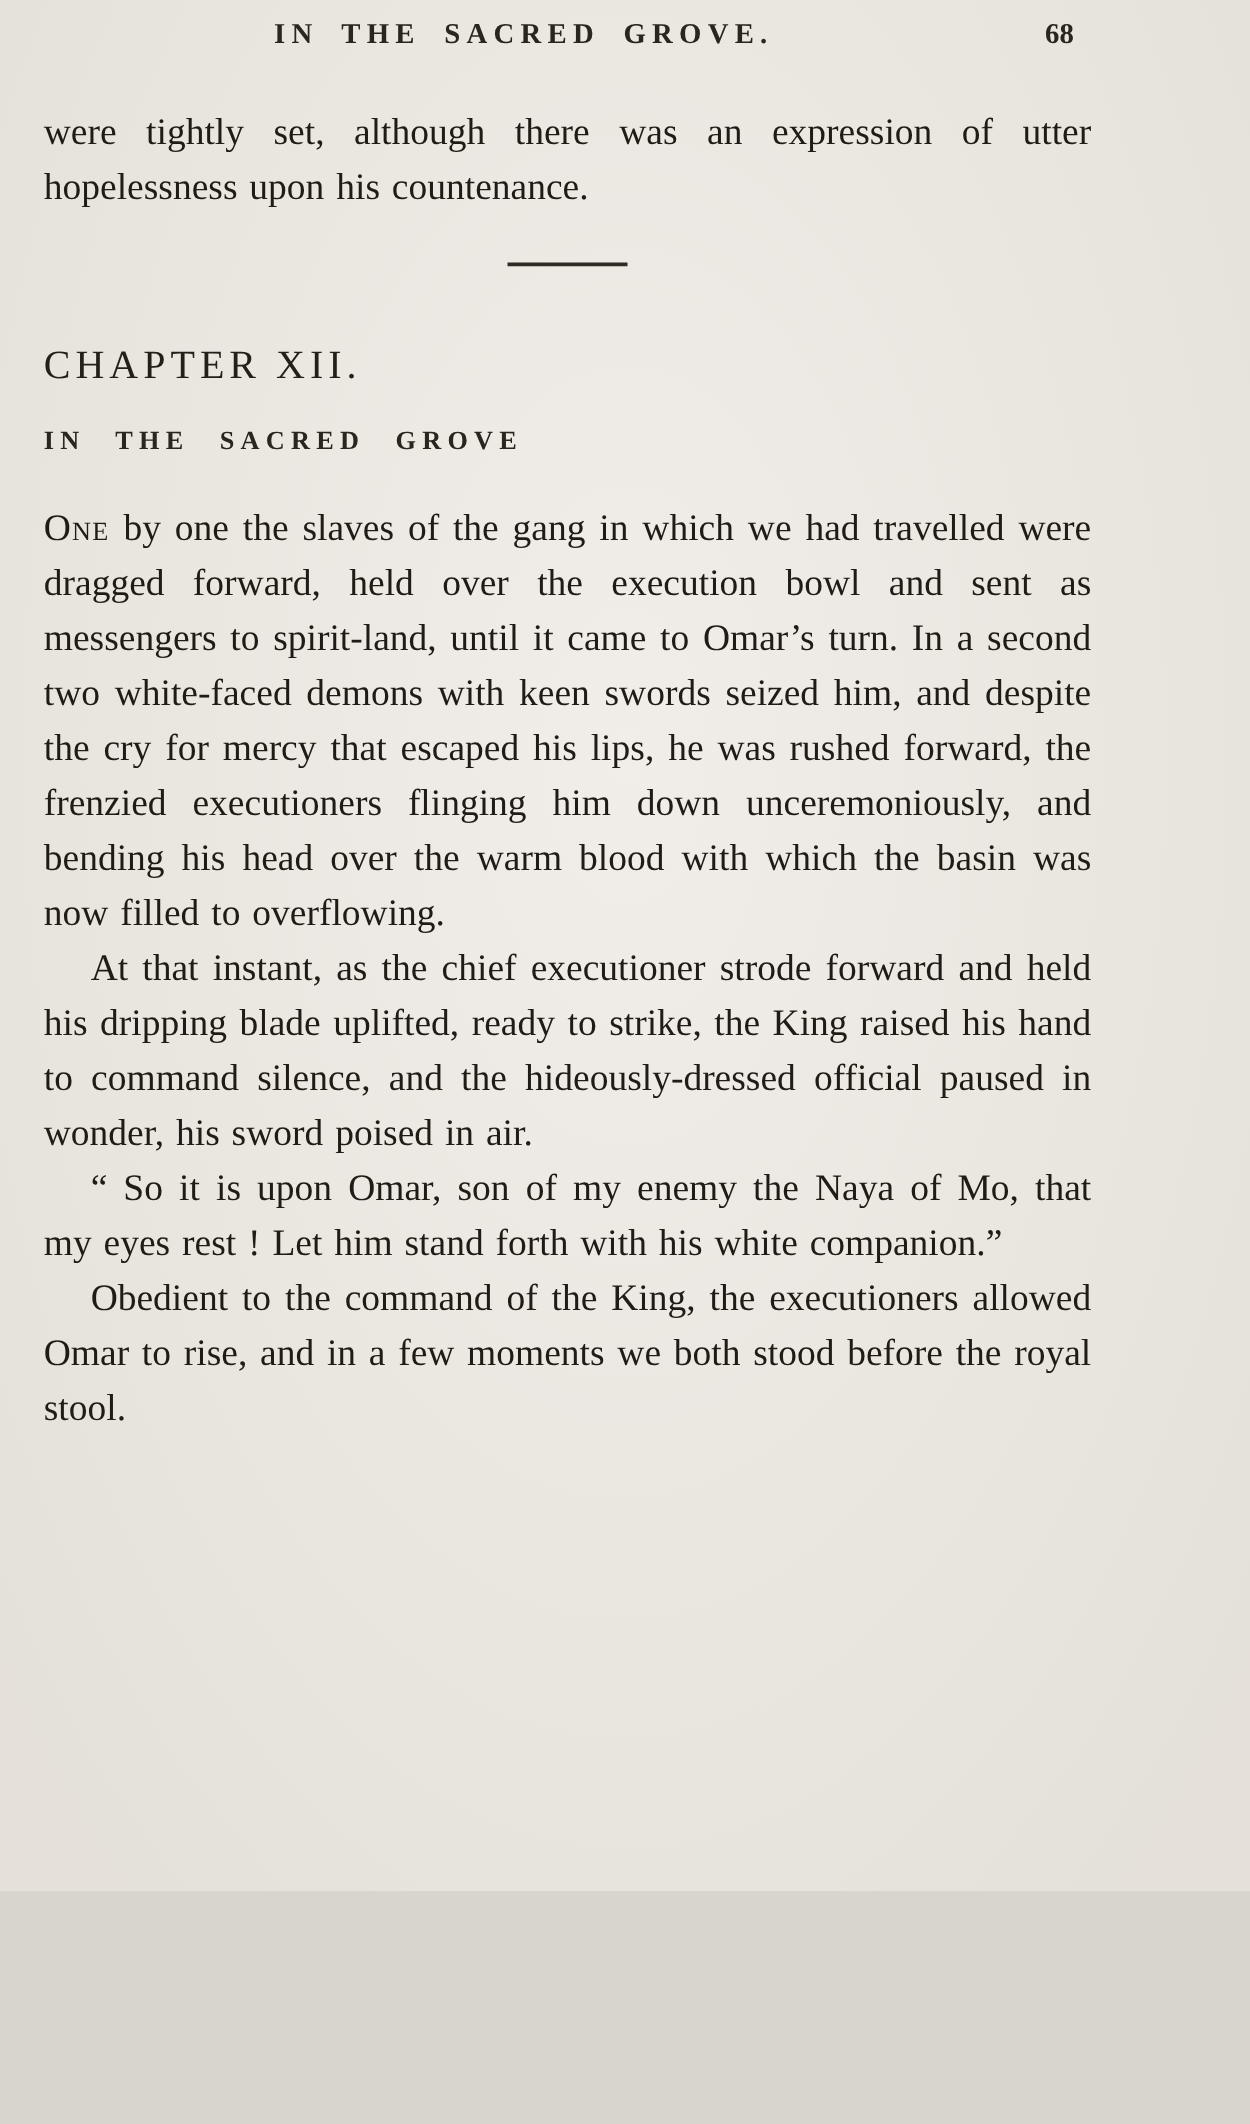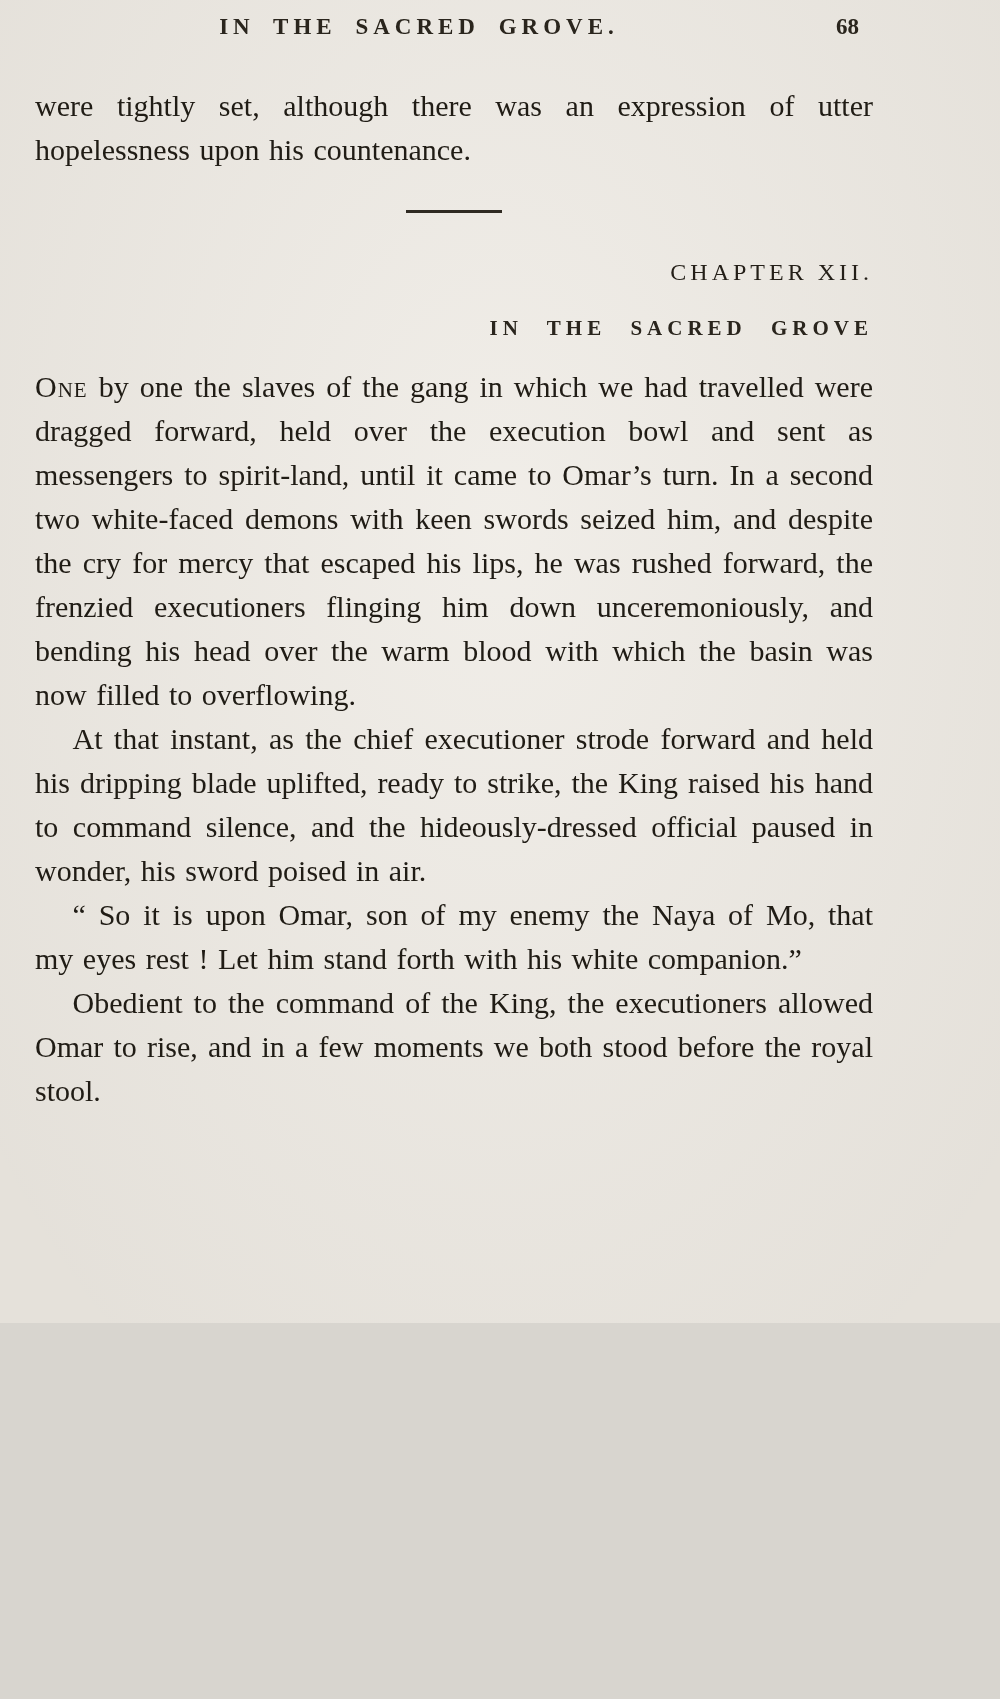--- a/index.html
+++ b/index.html
@@ -3,21 +3,21 @@
 <meta charset="utf-8">
 <style>
   html, body {
     margin: 0;
     padding: 0;
     background: #d8d5cf;
   }
   .page {
     position: relative;
     width: 1000px;
-    height: 1323px;
+    height: 1513px;
     margin: 0 auto;
     background: #ece8e1;
     background-image:
       radial-gradient(ellipse at 50% 40%, rgba(255,255,255,0.25), rgba(0,0,0,0.03) 90%);
     color: #201c15;
     font-family: "Liberation Serif", "DejaVu Serif", serif;
     overflow: hidden;
   }
   .content {
     position: absolute;
@@ -62,38 +62,38 @@
   .body-text p.indent {
     text-indent: 1.25em;
   }
   .divider {
     width: 96px;
     border: none;
     border-top: 3px solid #2f2a22;
     margin: 38px auto 0 auto;
   }
   .chapter-title {
-    margin-top: 46px;
-    text-align: right;
-    font-size: 24px;
+    margin-top: 60px;
+    text-align: left;
+    font-size: 32px;
     font-weight: normal;
     letter-spacing: 4px;
     color: #241f18;
   }
   .chapter-subtitle {
     margin-top: 30px;
-    text-align: right;
+    text-align: left;
     font-size: 21px;
     font-weight: bold;
     letter-spacing: 5px;
     word-spacing: 14px;
     color: #2a251d;
   }
   .chapter-body {
-    margin-top: 24px;
+    margin-top: 36px;
   }
   .lead-word {
     font-variant: small-caps;
     letter-spacing: 1px;
   }
   .footer-number {
     position: absolute;
     left: 738px;
     top: 1618px;
     font-size: 30px;

